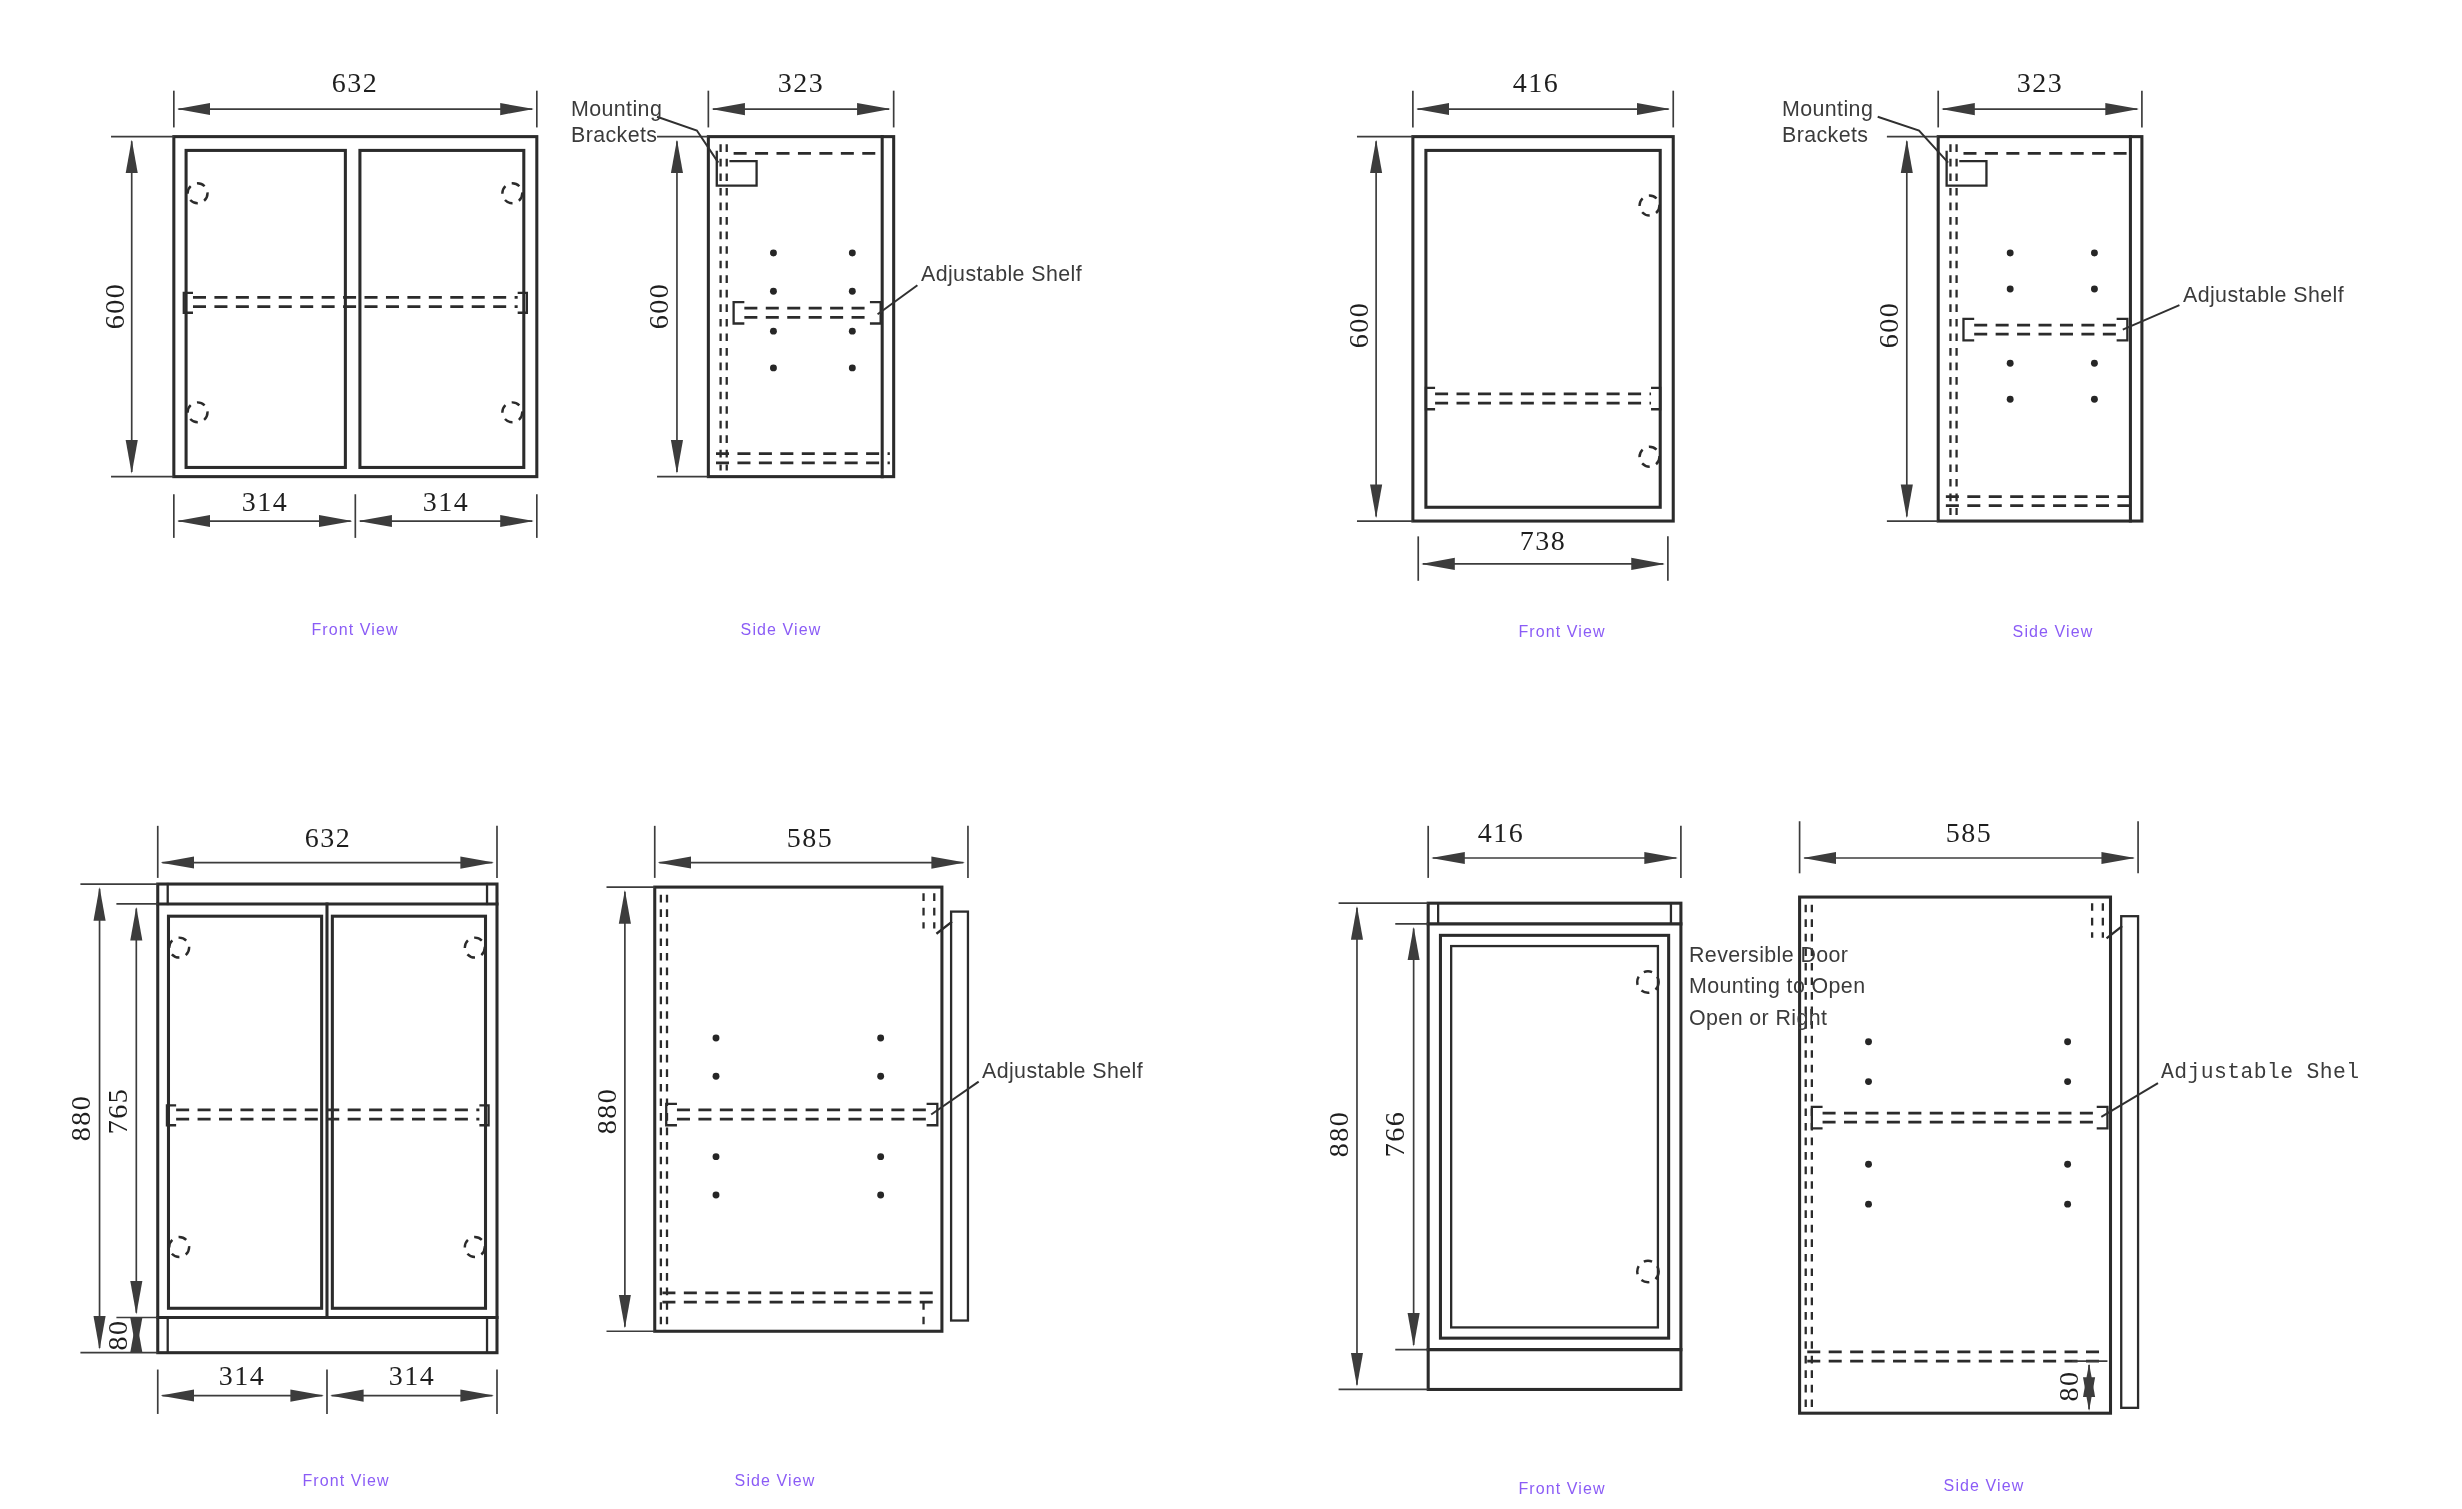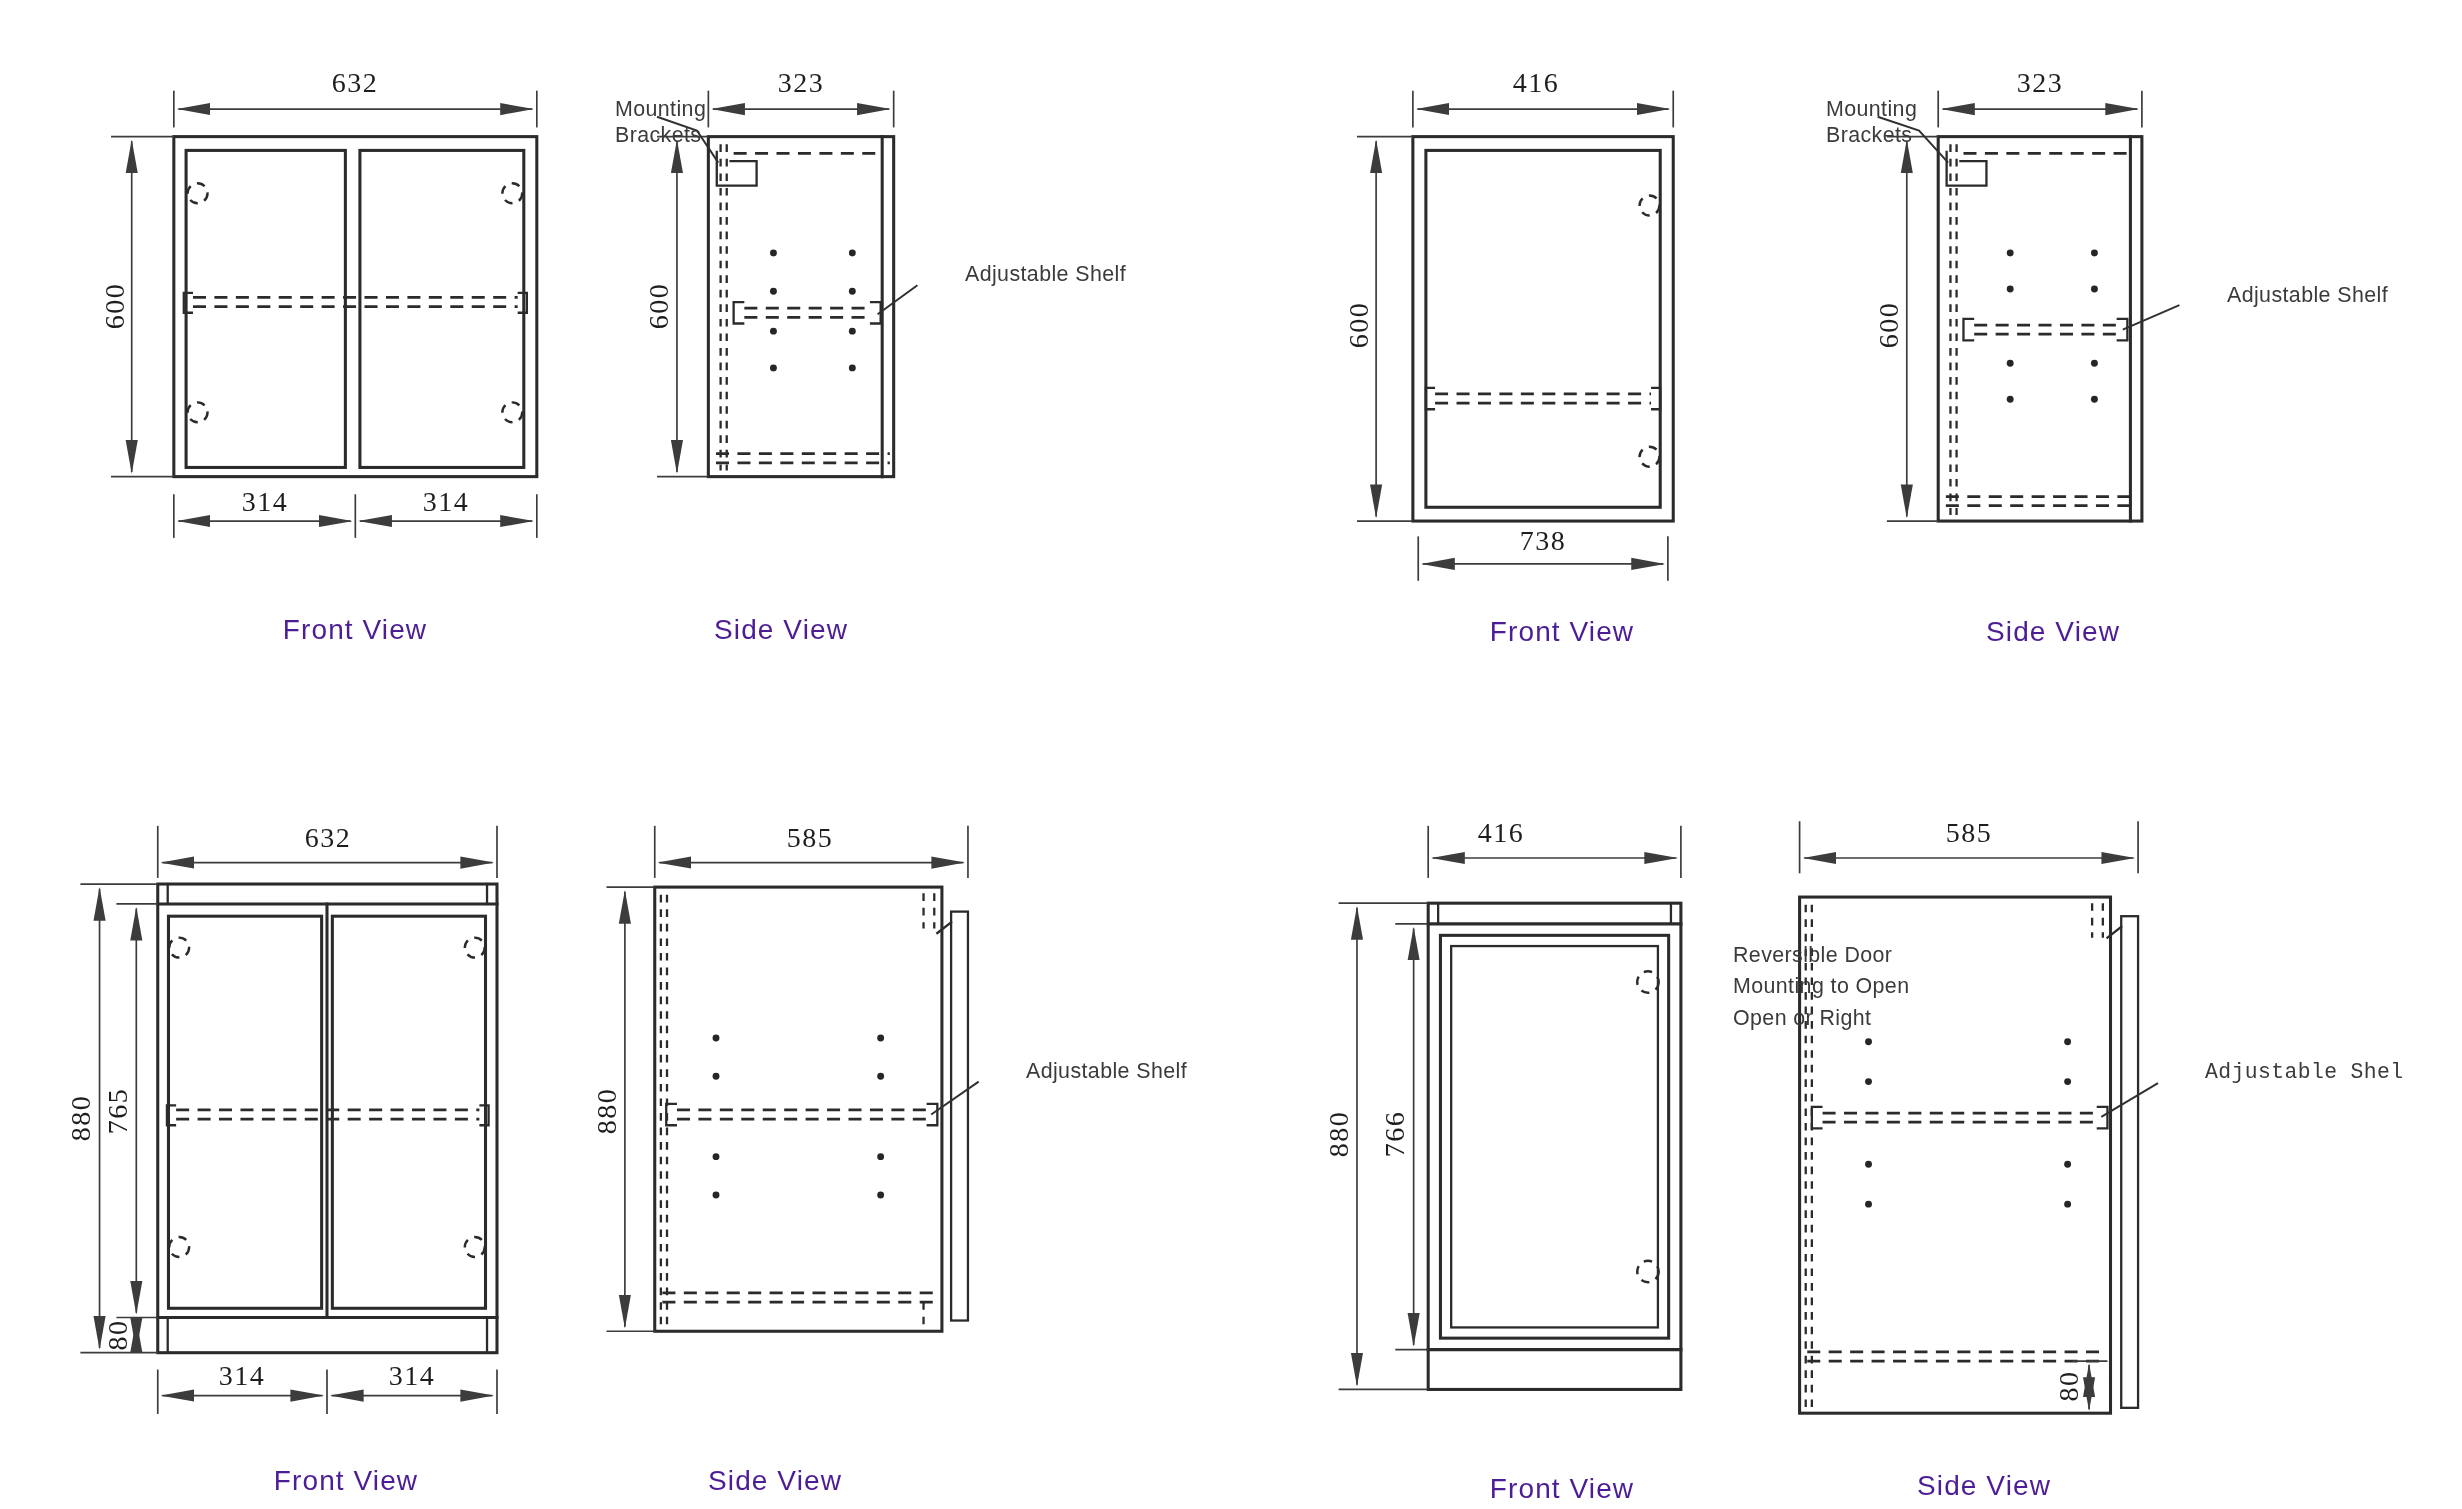--- a/index.html
+++ b/index.html
@@ -19,23 +19,23 @@
   .dim { fill:none; stroke:#3c3c3c; stroke-width:2.2; }
   .ldr { fill:none; stroke:#303030; stroke-width:2.6; }
   .pin { fill:#262626; stroke:none; }
   .hinge { fill:none; stroke:#2b2b2b; stroke-width:3.2; stroke-dasharray:11 9; }
 
   
   .t { position:absolute; white-space:nowrap; }
   .num { font-family:"Liberation Serif", serif; font-size:28px; color:#1e1e1e; letter-spacing:1.5px; }
   .c  { transform:translate(-50%,-50%); }
   .cr { transform:translate(-50%,-50%) rotate(-90deg); }
-  .l  { transform:translate(0,-50%);margin-left:44px; }
+  .l  { transform:translate(0,-50%); }
   .lab { font-size:21.4px; color:#3b3b3b; letter-spacing:0.4px; }
-  .title { font-size:28px; color:#4c1d95; letter-spacing:1.1px; }
+  .title { font-size:16px; color:#8b5cf6; letter-spacing:1.1px; }
 </style>
 </head>
 <body>
 
 <div id="canvas">
 
   <svg class="linework" width="2462" height="1510" viewBox="0 0 3215 1971">
     <defs>
       <marker id="ar" viewBox="0 0 20 10" refX="19" refY="5" markerWidth="20" markerHeight="10" orient="auto-start-reverse">
         <path d="M0,1.4 L20,5 L0,8.6 Z" fill="#3c3c3c"></path>

